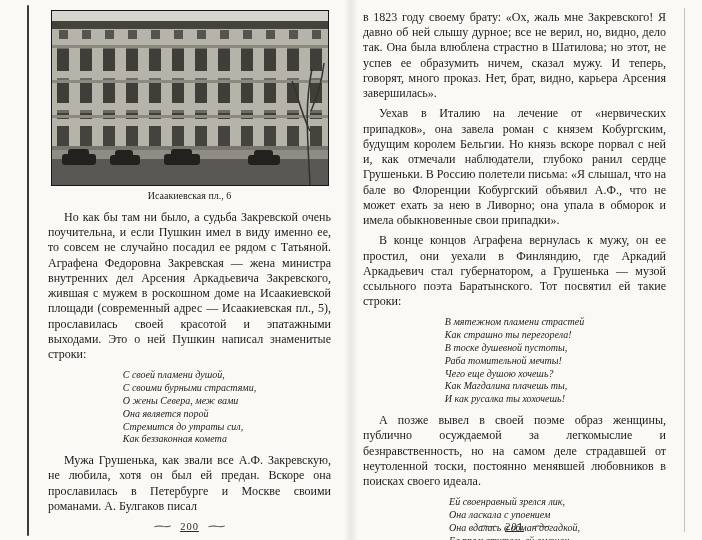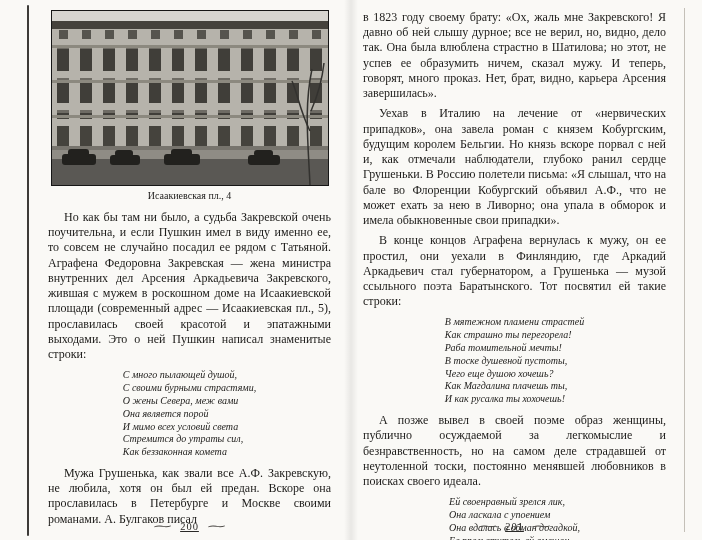--- a/index.html
+++ b/index.html
@@ -77,31 +77,30 @@
             <rect x="196" y="144" width="32" height="10" rx="3"></rect>
             <rect x="202" y="139" width="19" height="7" rx="3"></rect>
           </g>
           <g stroke="#33322f" fill="none" stroke-width="1.5">
             <path d="M258,174 C256,130 252,96 260,58"></path>
             <path d="M258,120 C248,100 246,84 240,70"></path>
             <path d="M259,100 C266,84 270,70 272,52"></path>
           </g>
         </svg>
       </div>
-      <figcaption class="caption">Исаакиевская пл., 4</figcaption>
+      <figcaption class="caption">Исаакиевская пл., 6</figcaption>
     </figure>
 
     <p class="body indent">Но как бы там ни было, а судьба Закревской очень поучительна, и если Пушкин имел в виду именно ее, то совсем не случайно посадил ее рядом с Татьяной. Аграфена Федоровна Закревская — жена министра внутренних дел Арсения Аркадьевича Закревского, жившая с мужем в роскошном доме на Исаакиевской площади (современный адрес — Исаакиевская пл., 5), прославилась своей красотой и эпатажными выходами. Это о ней Пушкин написал знаменитые строки:</p>
 
     <div class="poem">
-      <div class="poem-line">С много пылающей душой,</div>
+      <div class="poem-line">С своей пламени душой,</div>
       <div class="poem-line">С своими бурными страстями,</div>
       <div class="poem-line">О жены Севера, меж вами</div>
       <div class="poem-line">Она является порой</div>
-      <div class="poem-line">И мимо всех условий света</div>
       <div class="poem-line">Стремится до утраты сил,</div>
       <div class="poem-line">Как беззаконная комета</div>
     </div>
 
     <p class="body indent">Мужа Грушенька, как звали все А.Ф. Закревскую, не любила, хотя он был ей предан. Вскоре она прославилась в Петербурге и Москве своими романами. А. Булгаков писал</p>
 
     <div class="footer">
       <span class="orn">∼</span>
       <span class="pnum">200</span>
       <span class="orn">∼</span>
@@ -111,22 +110,22 @@
   <div class="gutter"></div>
 
   <div class="page right">
     <p class="body">в 1823 году своему брату: «Ох, жаль мне Закревского! Я давно об ней слышу дурное; все не верил, но, видно, дело так. Она была влюблена страстно в Шатилова; но этот, не успев ее образумить ничем, сказал мужу. И теперь, говорят, много проказ. Нет, брат, видно, карьера Арсения завершилась».</p>
     <p class="body indent">Уехав в Италию на лечение от «нервических припадков», она завела роман с князем Кобургским, будущим королем Бельгии. Но князь вскоре порвал с ней и, как отмечали наблюдатели, глубоко ранил сердце Грушеньки. В Россию полетели письма: «Я слышал, что на бале во Флоренции Кобургский объявил А.Ф., что не может ехать за нею в Ливорно; она упала в обморок и имела обыкновенные свои припадки».</p>
     <p class="body indent">В конце концов Аграфена вернулась к мужу, он ее простил, они уехали в Финляндию, где Аркадий Аркадьевич стал губернатором, а Грушенька — музой ссыльного поэта Баратынского. Тот посвятил ей такие строки:</p>
 
     <div class="poem">
       <div class="poem-line">В мятежном пламени страстей</div>
       <div class="poem-line">Как страшно ты перегорела!</div>
+      <div class="poem-line">В тоске душевной пустоты,</div>
       <div class="poem-line">Раба томительной мечты!</div>
-      <div class="poem-line">В тоске душевной пустоты,</div>
       <div class="poem-line">Чего еще душою хочешь?</div>
       <div class="poem-line">Как Магдалина плачешь ты,</div>
       <div class="poem-line">И как русалка ты хохочешь!</div>
     </div>
 
     <p class="body indent">А позже вывел в своей поэме образ женщины, публично осуждаемой за легкомыслие и безнравственность, но на самом деле страдавшей от неутоленной тоски, постоянно менявшей любовников в поисках своего идеала.</p>
 
     <div class="poem">
       <div class="poem-line">Ей своенравный зрелся лик,</div>
       <div class="poem-line">Она ласкала с упоением</div>

